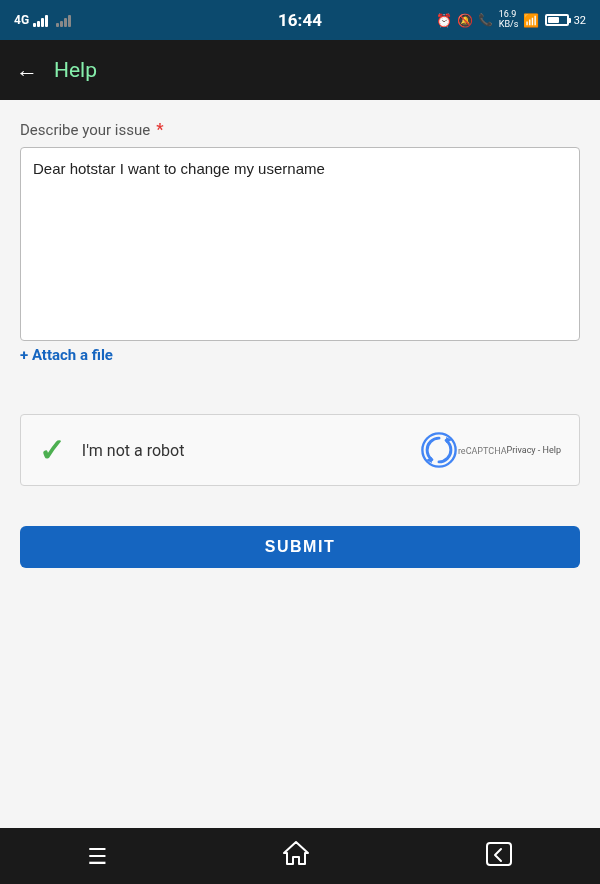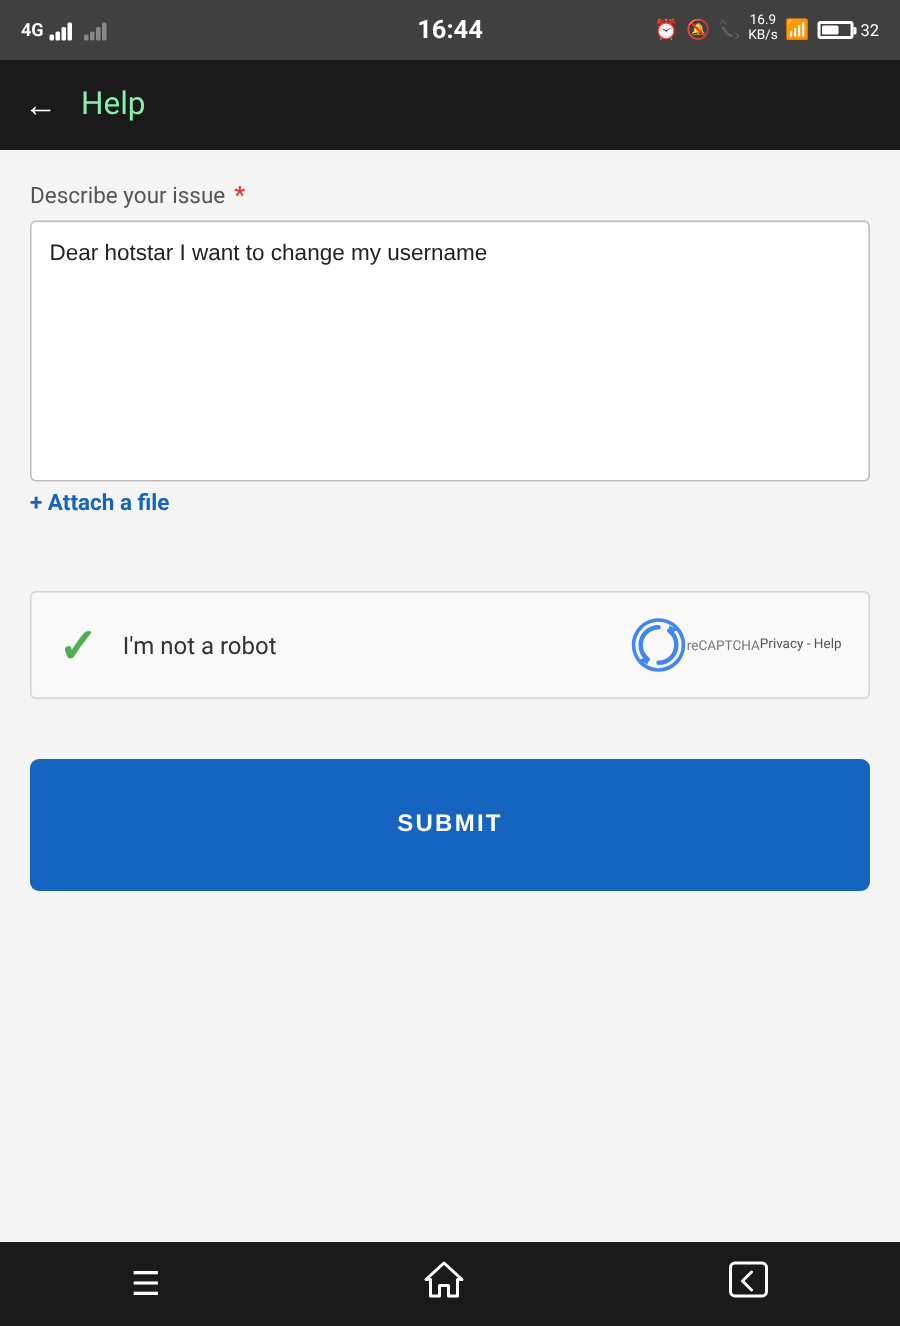--- a/index.html
+++ b/index.html
@@ -10,28 +10,27 @@
       height: 884px;
       background: #f5f5f5;
       font-family: 'Roboto', Arial, sans-serif;
       overflow: hidden;
       display: flex;
       flex-direction: column;
     }
 
     
     .status-bar {
-      background: #404040;
+      background: #0c4a6e;
       height: 40px;
       display: flex;
       align-items: center;
       justify-content: space-between;
       padding: 0 14px;
       flex-shrink: 0;
-      text-align: center;
     }
     .status-left {
       display: flex;
       align-items: center;
       gap: 4px;
       color: white;
       font-size: 12px;
       font-weight: bold;
     }
     .signal-bars {
@@ -129,21 +128,21 @@
     }
     .required-star {
       color: #e53935;
       font-size: 16px;
       font-weight: bold;
     }
 
     
     .issue-textarea {
       width: 100%;
-      height: 174px;
+      height: 194px;
       border: 1.5px solid #bbbbbb;
       border-radius: 4px;
       padding: 12px;
       font-size: 15px;
       color: #222;
       background: white;
       resize: none;
       outline: none;
       font-family: Arial, sans-serif;
     }
@@ -203,21 +202,21 @@
     }
 
     
     .submit-btn {
       margin-top: 40px;
       width: 100%;
       background: #1565c0;
       color: white;
       border: none;
       border-radius: 6px;
-      padding: 35px;
+      padding: 12px;
       font-size: 16px;
       font-weight: bold;
       letter-spacing: 1.5px;
       cursor: pointer;
     }
 
     
     .cancel-link {
       margin-top: 16px;
       text-align: center;

